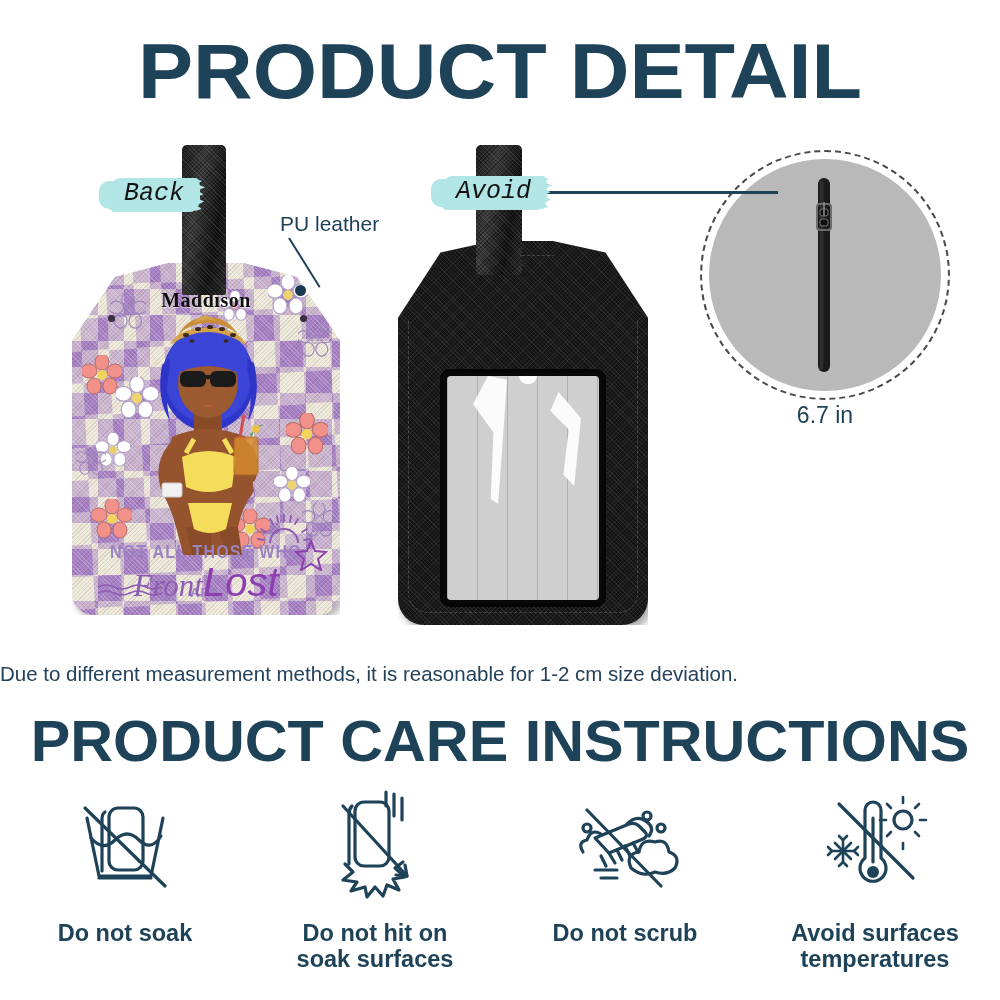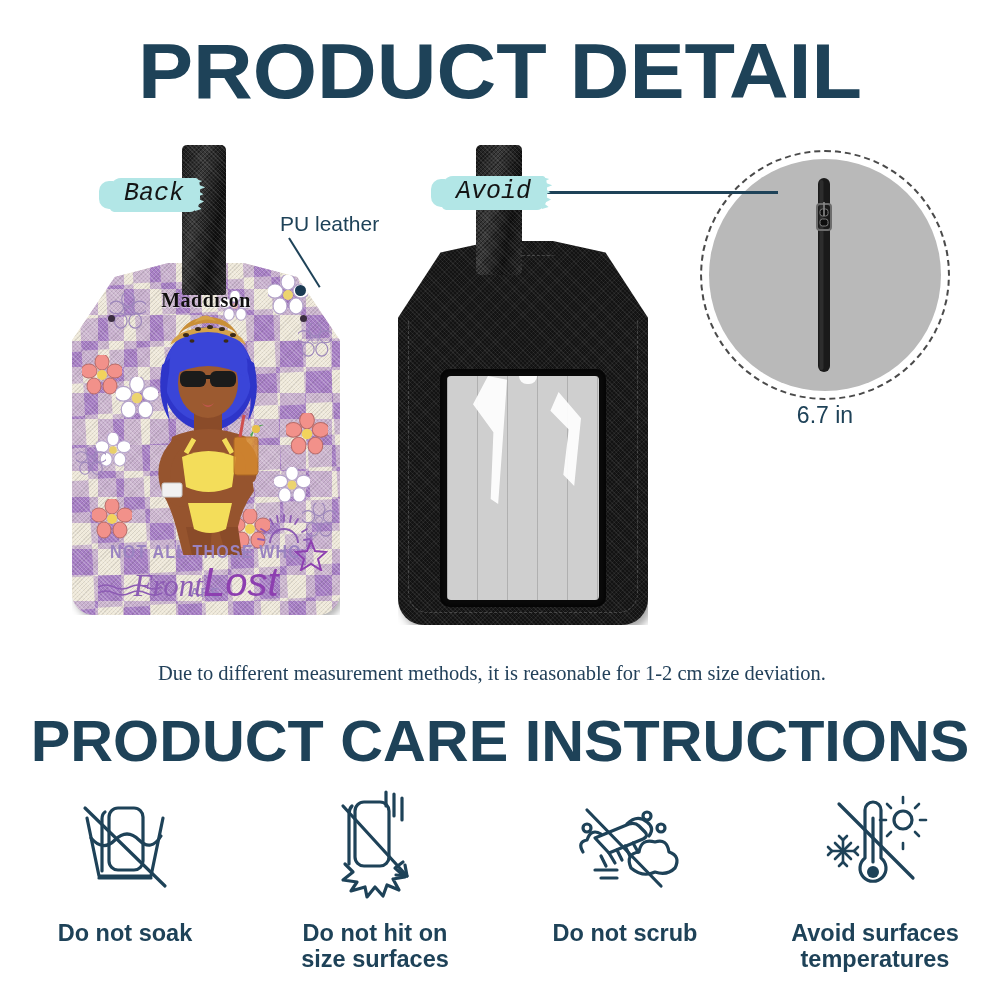--- a/index.html
+++ b/index.html
@@ -36,25 +36,24 @@
   #title-care {
     top: 708px;
     font-size: 57px;
     transform: scaleX(1.04);
   }
 
   
   #disclaimer {
     position: absolute;
     top: 662px; left: 0; width: 984px;
-    text-align: center;
+    text-align: left;
     color: #23415a;
     font-size: 20.5px;
     white-space: nowrap;
-    font-family: Liberation Serif, serif;
   }
 
   
   .hl-label {
     position: absolute;
     font-style: italic;
     font-size: 25px;
     color: #141414;
     font-family: Liberation Mono, monospace;
     z-index: 30;
@@ -694,21 +693,21 @@
         <g fill="none" stroke="#1e4258" stroke-width="3.2" stroke-linecap="round" stroke-linejoin="round">
           <rect x="40" y="12" width="34" height="64" rx="9"></rect>
           <path d="M37 16 q-3 3 -3 8 v50"></path>
           <path d="M79 4 v22 M87 8 v22 M71 2 v14"></path>
           <path d="M30 74 l8 8 l-10 8 l14 2 l-6 9 l14 -4 l2 10 l8 -10 l8 9 l4 -11 l12 5 l-6 -11 l12 -2 l-10 -9 l8 -6"></path>
           <path d="M28 16 L92 86"></path>
           <path d="M92 86 l-2 -11 M92 86 l-11 -1"></path>
         </g>
       </svg>
       <div class="care-label">Do not hit on
-size surfaces</div>
+soak surfaces</div>
     </div>
 
     <div class="care-item">
       <svg class="care-icon" viewBox="0 0 120 110">
         <g fill="none" stroke="#1e4258" stroke-width="3.2" stroke-linecap="round" stroke-linejoin="round">
           <path d="M30 48 l34 -14 q6 -2 10 2 l6 6 q4 4 -2 7 l-34 14 z"></path>
           <path d="M44 63 l6 10 M52 60 l5 10 M60 56 l5 10 M36 66 l5 10 M68 53 l5 9"></path>
           <path d="M30 80 h22 M36 88 h16"></path>
           <path d="M62 34 q10 -10 20 -2 q8 6 2 14"></path>
           <path d="M18 62 q-6 -10 4 -12 q4 -12 14 -6"></path>

